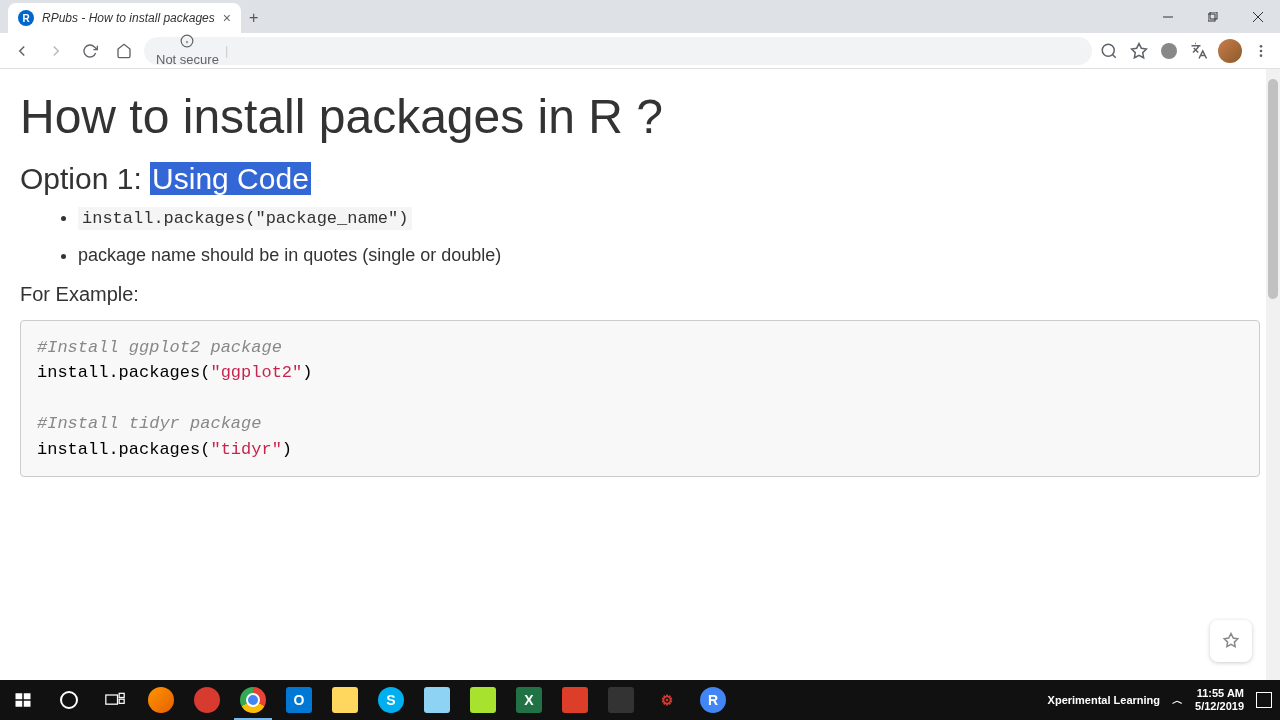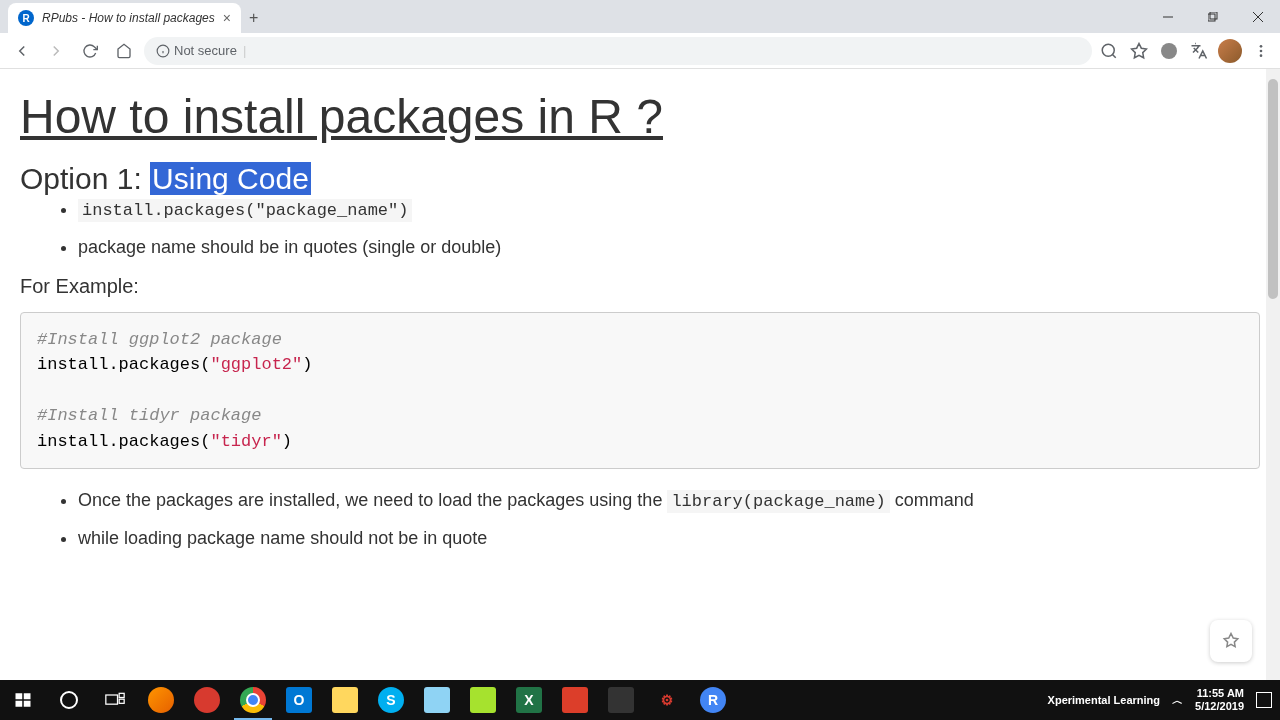--- a/index.html
+++ b/index.html
@@ -13,34 +13,34 @@
 .tab-close { margin-left: 8px; color: #666; font-size: 14px; cursor: pointer; }
 .new-tab { margin-left: 8px; color: #555; font-size: 16px; margin-bottom: 6px; cursor: pointer; }
 .window-controls { margin-left: auto; display: flex; }
 .win-btn { width: 45px; height: 33px; display: flex; align-items: center; justify-content: center; cursor: pointer; color: #333; }
 .win-btn svg { width: 10px; height: 10px; }
 
 .toolbar { height: 36px; background: #fff; border-bottom: 1px solid #e0e0e0; display: flex; align-items: center; padding: 0 8px; gap: 6px; }
 .nav-btn { width: 28px; height: 28px; display: flex; align-items: center; justify-content: center; cursor: pointer; color: #5f6368; border-radius: 50%; }
 .nav-btn.disabled { color: #bbb; }
 .addr-bar { flex: 1; height: 28px; background: #f1f3f4; border-radius: 14px; display: flex; align-items: center; padding: 0 12px; gap: 6px; font-size: 13px; color: #5f6368; }
-.addr-info { display: flex; align-items: center; gap: 4px; }
+.addr-info { display: flex; align-items: center; gap: 4px; flex-direction: column; }
 .addr-url { color: #333; }
 .addr-domain { color: #333; }
 .addr-path { color: #777; }
 .toolbar-right { display: flex; align-items: center; gap: 8px; }
 .toolbar-icon { width: 22px; height: 22px; display: flex; align-items: center; justify-content: center; cursor: pointer; color: #5f6368; }
 .avatar { width: 24px; height: 24px; border-radius: 50%; background: linear-gradient(135deg, #c87d4a, #8b5a2b); }
 
 .content { padding: 20px 20px; height: calc(100% - 69px - 40px); overflow-y: auto; position: relative; }
 .scrollbar-track { position: absolute; right: 0; top: 69px; bottom: 40px; width: 14px; background: #f1f1f1; }
 .scrollbar-thumb { position: absolute; left: 2px; right: 2px; top: 10px; height: 220px; background: #c1c1c1; border-radius: 5px; }
 
-h1 { font-size: 48px; font-weight: normal; color: #333; margin-bottom: 18px; text-decoration: underline; }
-h2 { font-size: 30px; font-weight: normal; color: #333; margin-bottom: 0; }
+h1 { font-size: 48px; font-weight: normal; color: #333; margin-bottom: 18px; }
+h2 { font-size: 30px; font-weight: normal; color: #333; margin-bottom: 8px; }
 h3 { font-size: 24px; font-weight: normal; color: #333; margin-bottom: 12px; }
 .selected-text { background: #3367d6; color: #fff; padding: 0 2px; }
 ul { margin-left: 58px; margin-bottom: 14px; }
 li { font-size: 18px; color: #333; margin-bottom: 10px; line-height: 1.5; }
 .inline-code { font-family: "Courier New", monospace; background: #f5f5f5; padding: 2px 4px; font-size: 17px; }
 .para { font-size: 20px; color: #333; margin-bottom: 14px; }
 .code-block { border: 1px solid #ccc; background: #f8f8f8; padding: 14px 16px; margin-bottom: 18px; font-family: "Courier New", monospace; font-size: 17px; line-height: 1.5; border-radius: 4px; }
 .code-comment { color: #888; font-style: italic; }
 .code-string { color: #c7254e; }
 
@@ -163,26 +163,20 @@
     <li>package name should be in quotes (single or double)</li>
   </ul>
   <p class="para">For Example:</p>
   <div class="code-block">
     <div><span class="code-comment">#Install ggplot2 package</span></div>
     <div><span>install.packages(</span><span class="code-string">"ggplot2"</span><span>)</span></div>
     <div>&nbsp;</div>
     <div><span class="code-comment">#Install tidyr package</span></div>
     <div><span>install.packages(</span><span class="code-string">"tidyr"</span><span>)</span></div>
   </div>
-  <ul>
-    <li>
-      <span>Once the packages are installed, we need to load the packages using the </span><span class="inline-code">library(package_name)</span><span> command</span>
-    </li>
-    <li>while loading package name should not be in quote</li>
-  </ul>
 </div>
 
 <div class="scrollbar-track">
   <div class="scrollbar-thumb"></div>
 </div>
 
 <div class="action-btn">
   <svg width="18" height="18" viewBox="0 0 24 24" fill="none" stroke="currentColor" stroke-width="2">
       <path d="M12 2l3 6 6 1-4.5 4.5 1 6-5.5-3-5.5 3 1-6L3 9l6-1z"></path>
     </svg>

